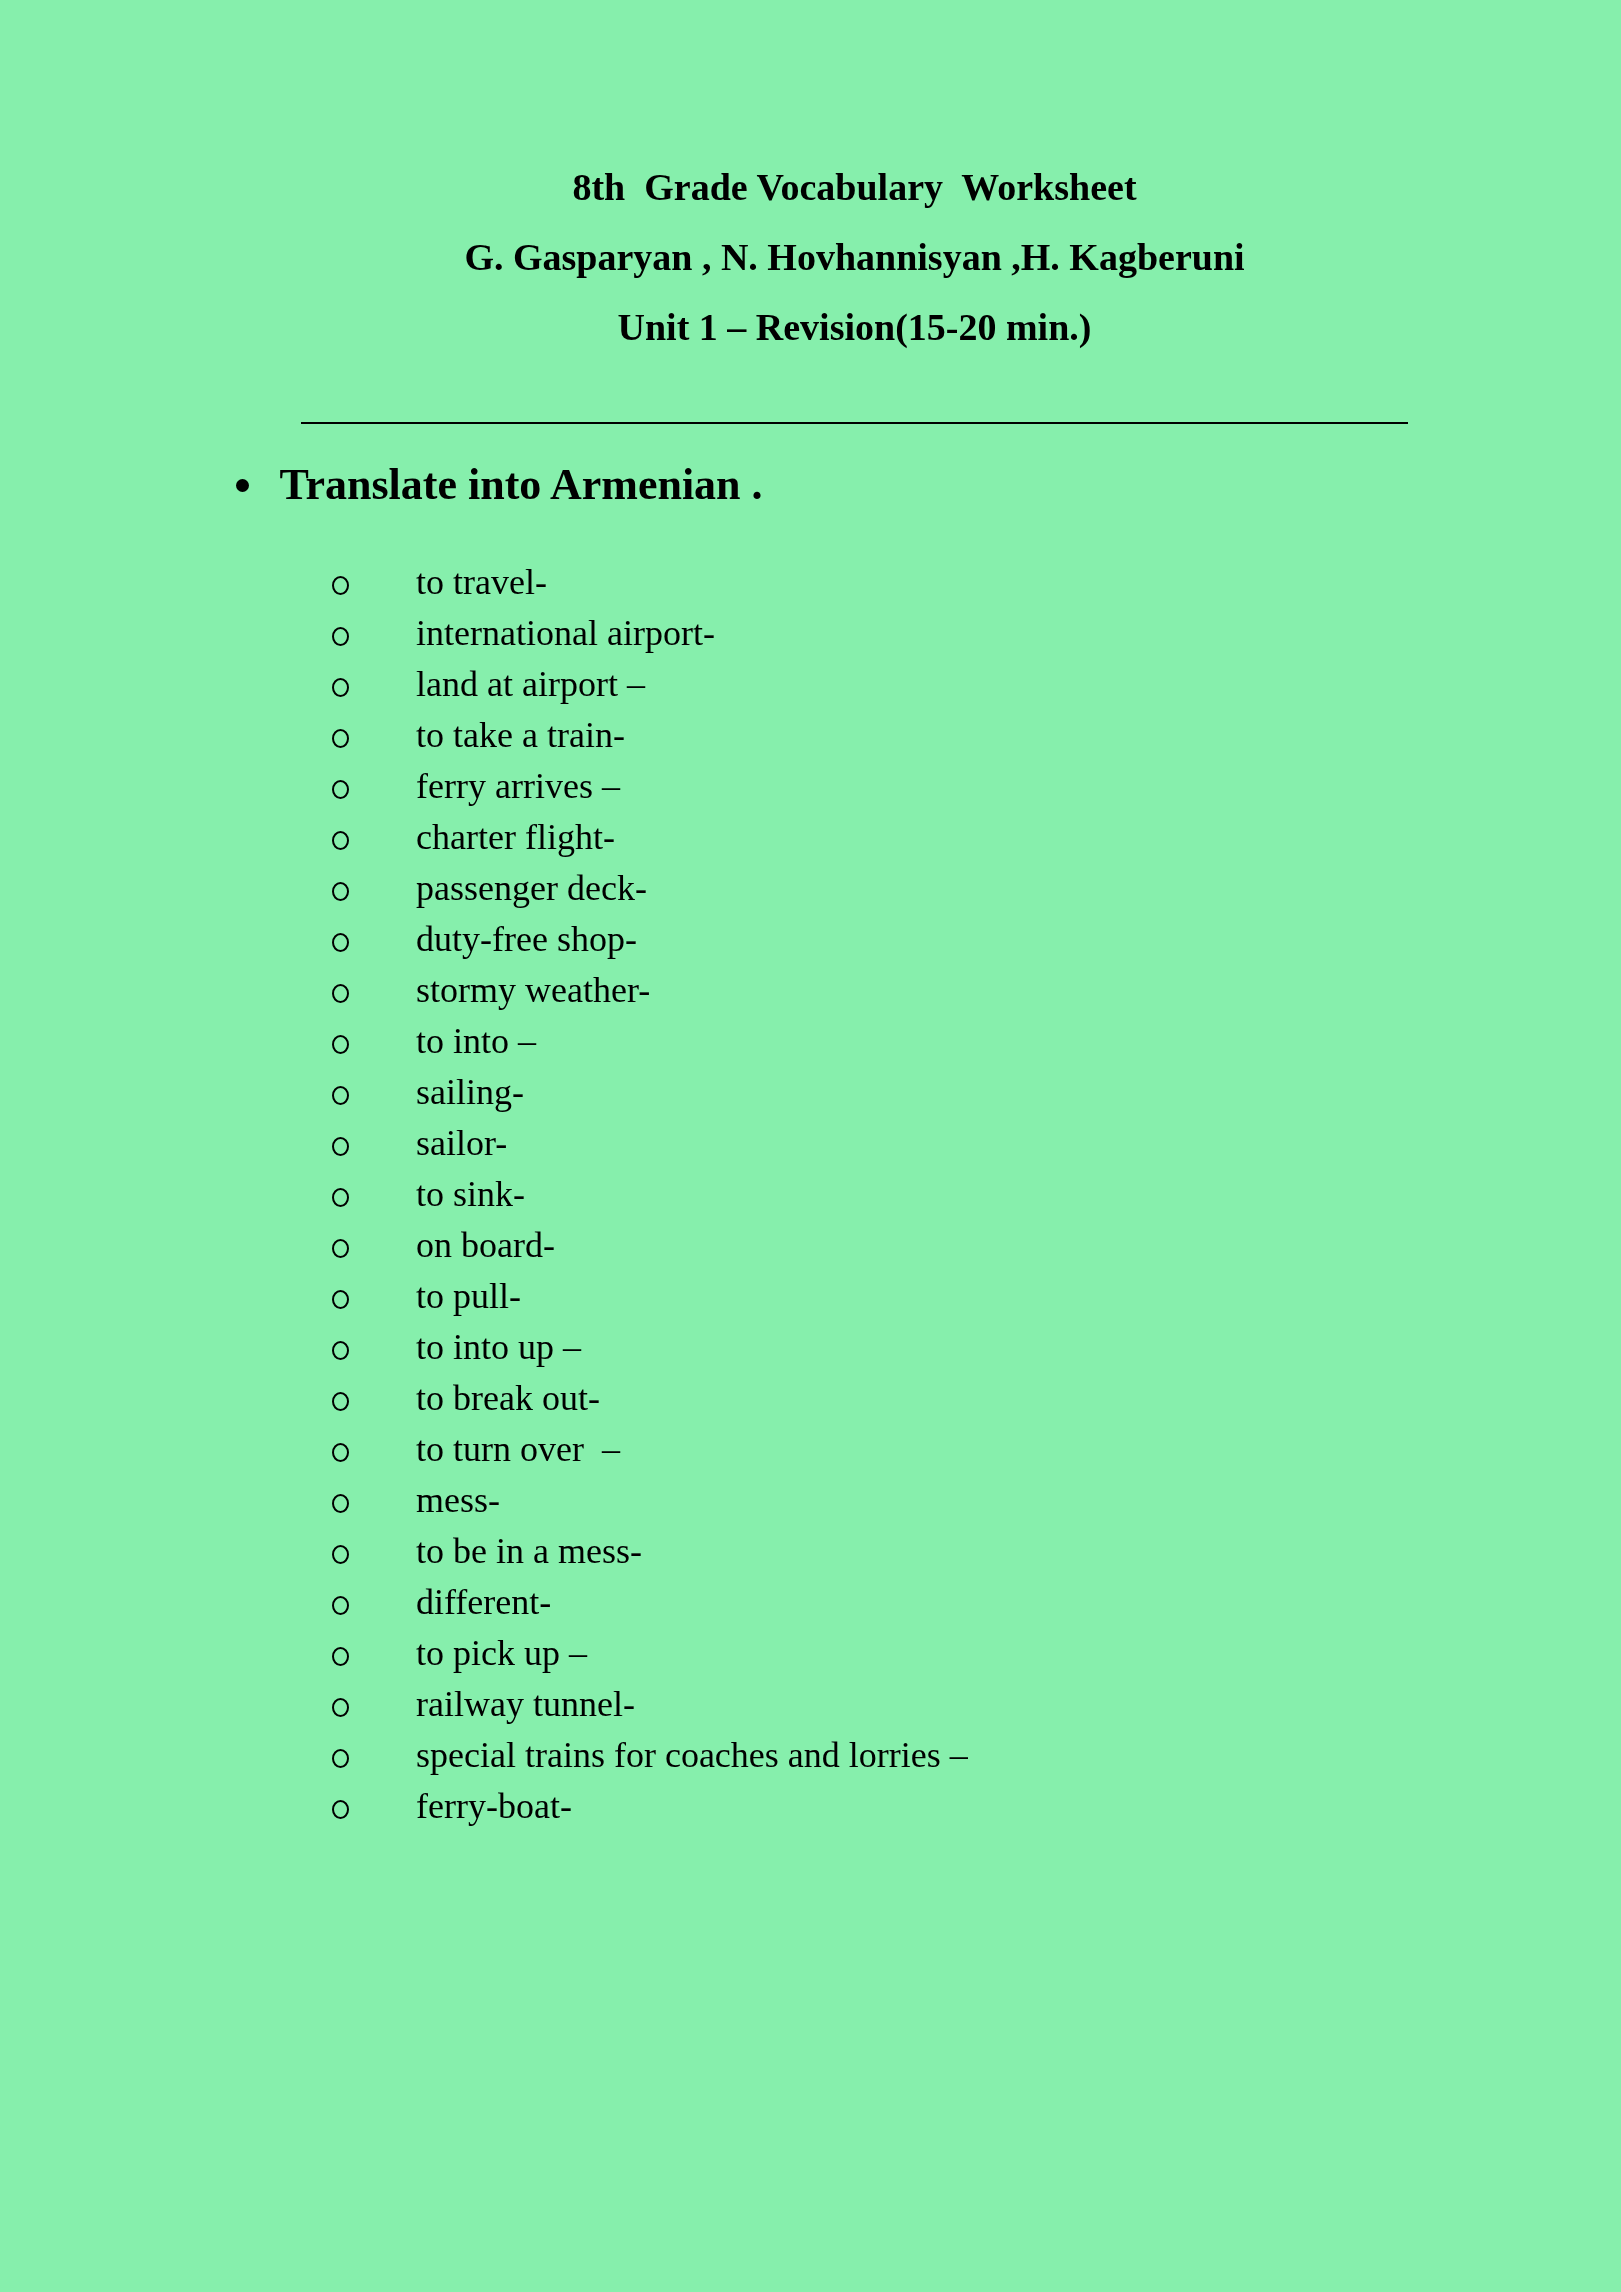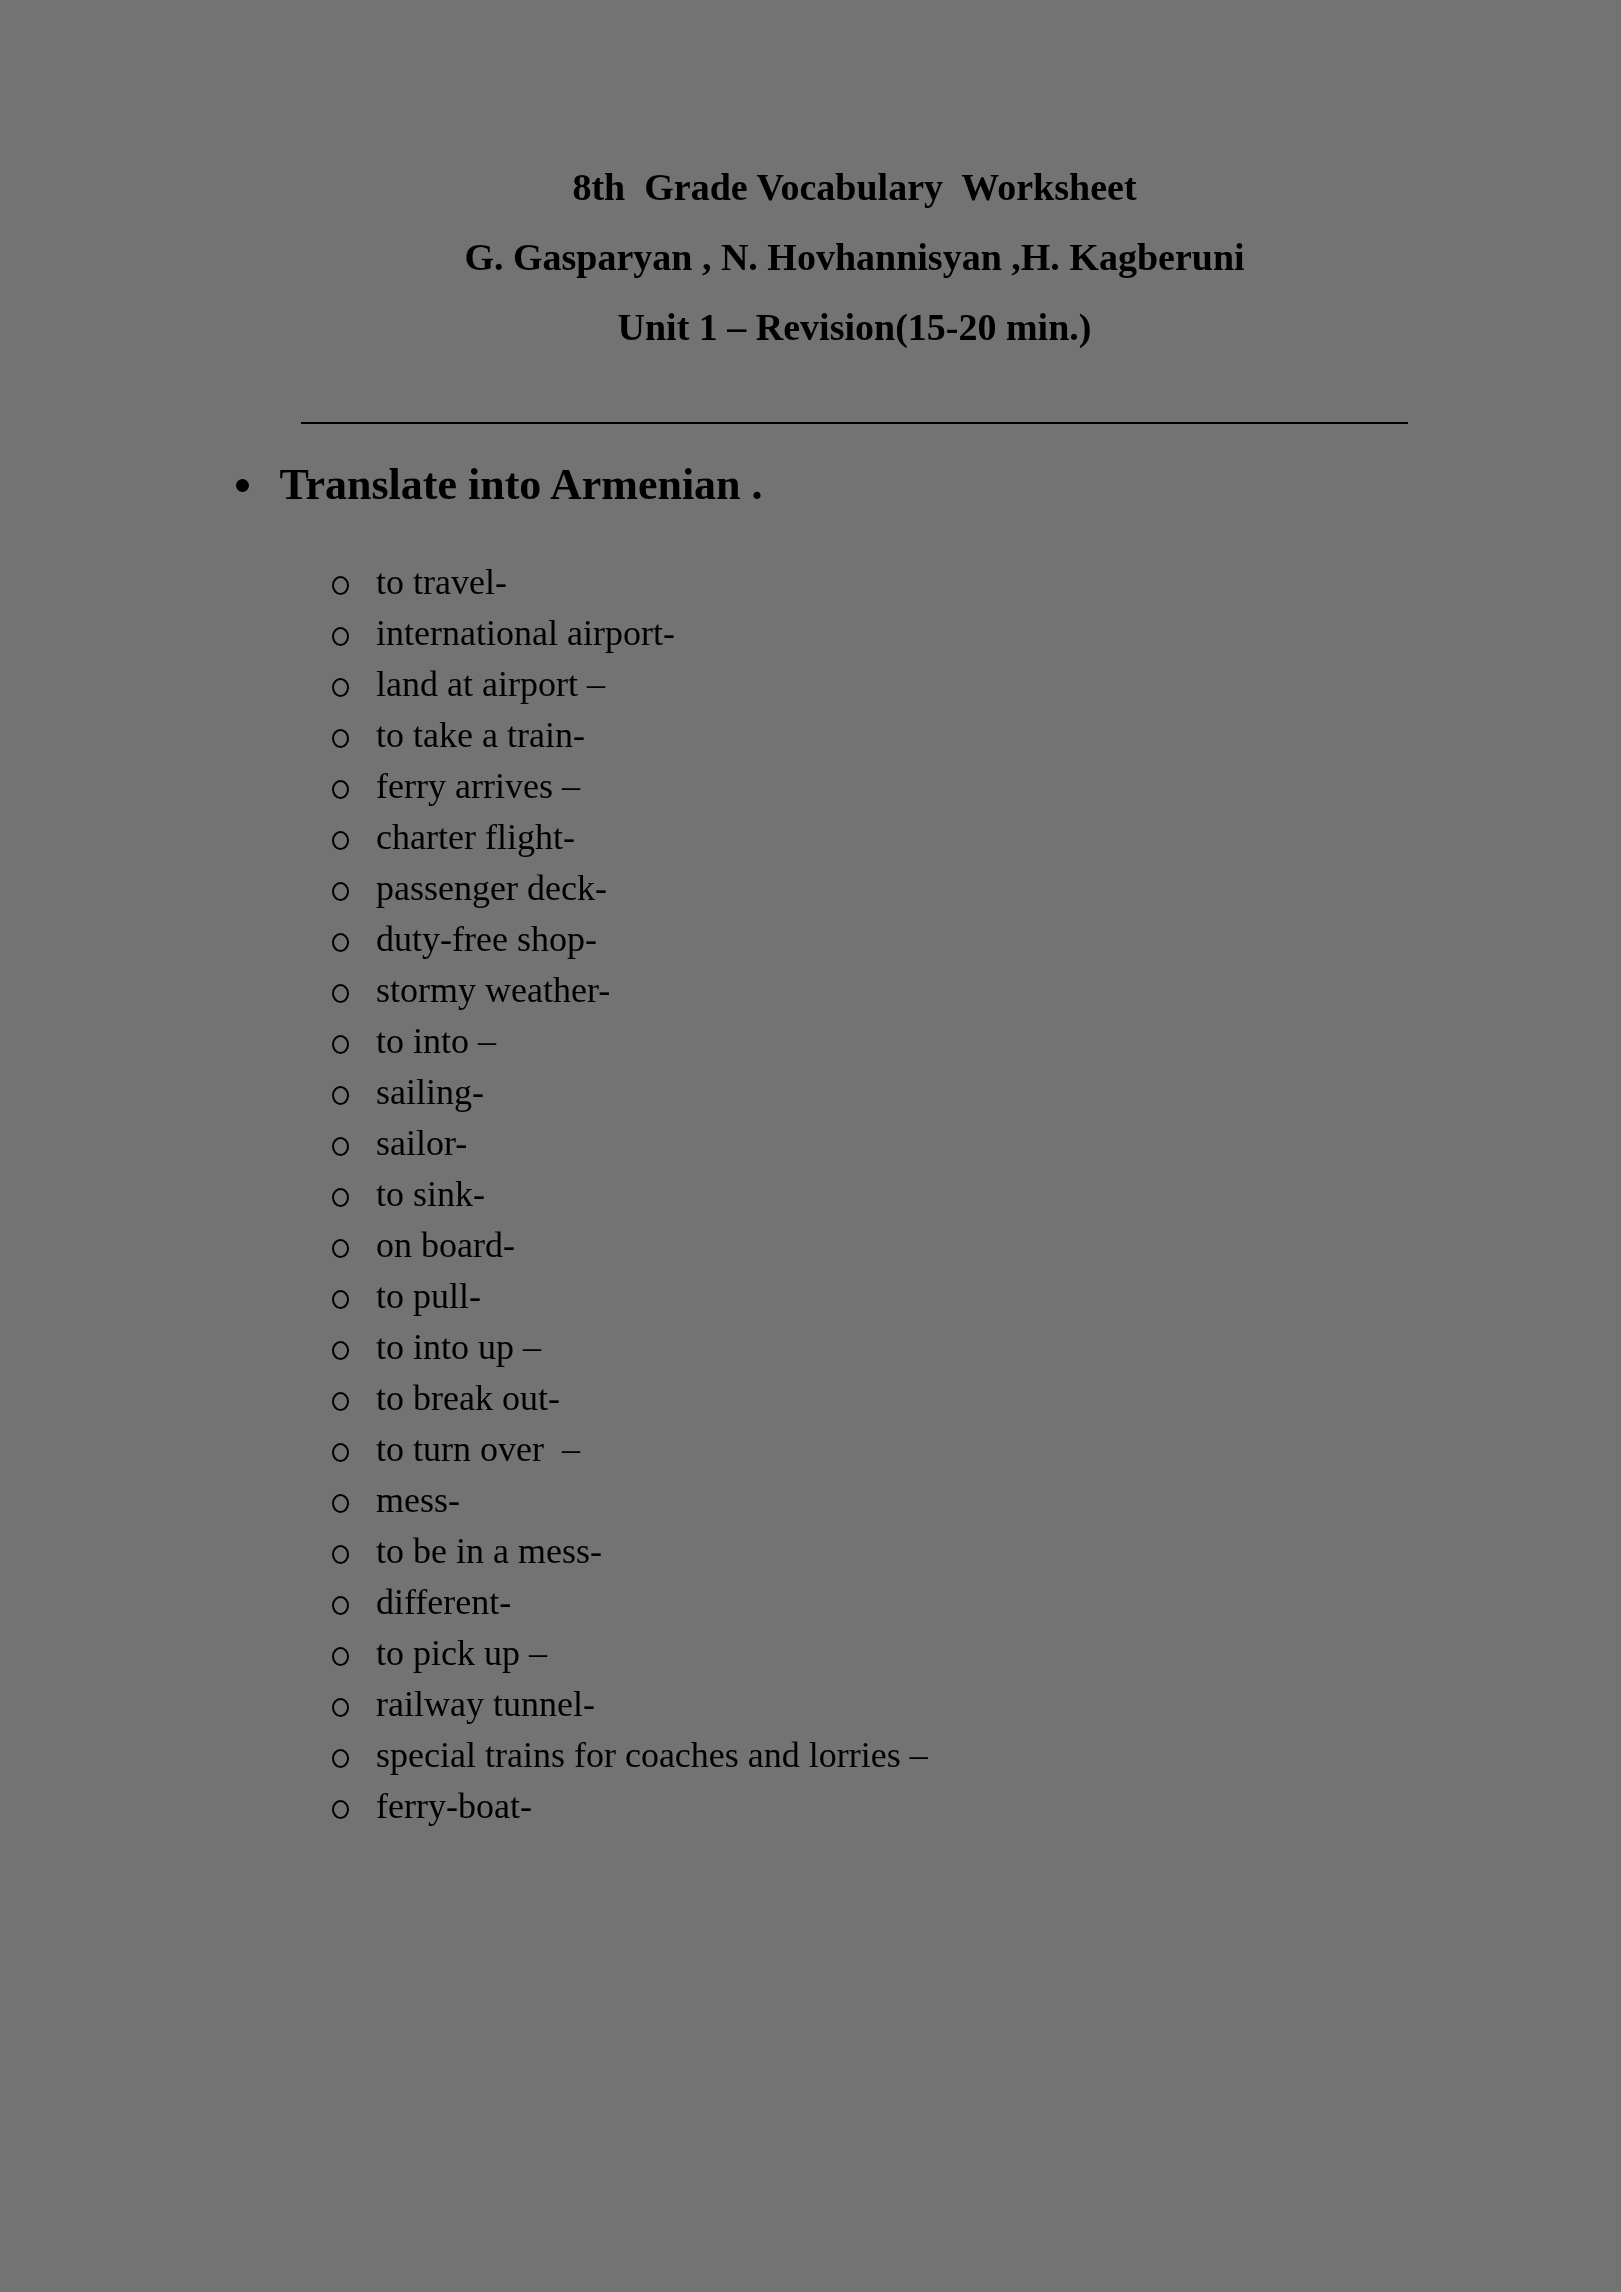--- a/index.html
+++ b/index.html
@@ -4,21 +4,21 @@
 <style>
   html, body {
     margin: 0;
     padding: 0;
     background: #ffffff;
   }
   .page {
     position: relative;
     width: 1622px;
     height: 2293px;
-    background: #737373;
+    background: #86efac;
     color: #000000;
     font-family: "Liberation Serif", "DejaVu Serif", serif;
     overflow: hidden;
   }
   .title-block {
     margin: 152px 214px 0 301px;
     width: 1107px;
     text-align: center;
   }
   .title-line {
@@ -58,20 +58,21 @@
   }
   .vocab-list {
     list-style: none;
     margin: 45px 0 0 332px;
     padding: 0;
   }
   .vocab-item {
     display: flex;
     align-items: flex-start;
     height: 51px;
+    gap: 40px;
   }
   .circle-marker {
     box-sizing: border-box;
     width: 17px;
     height: 19px;
     border: 2.2px solid #000000;
     border-radius: 50%;
     margin-top: 19px;
     flex: 0 0 auto;
   }

